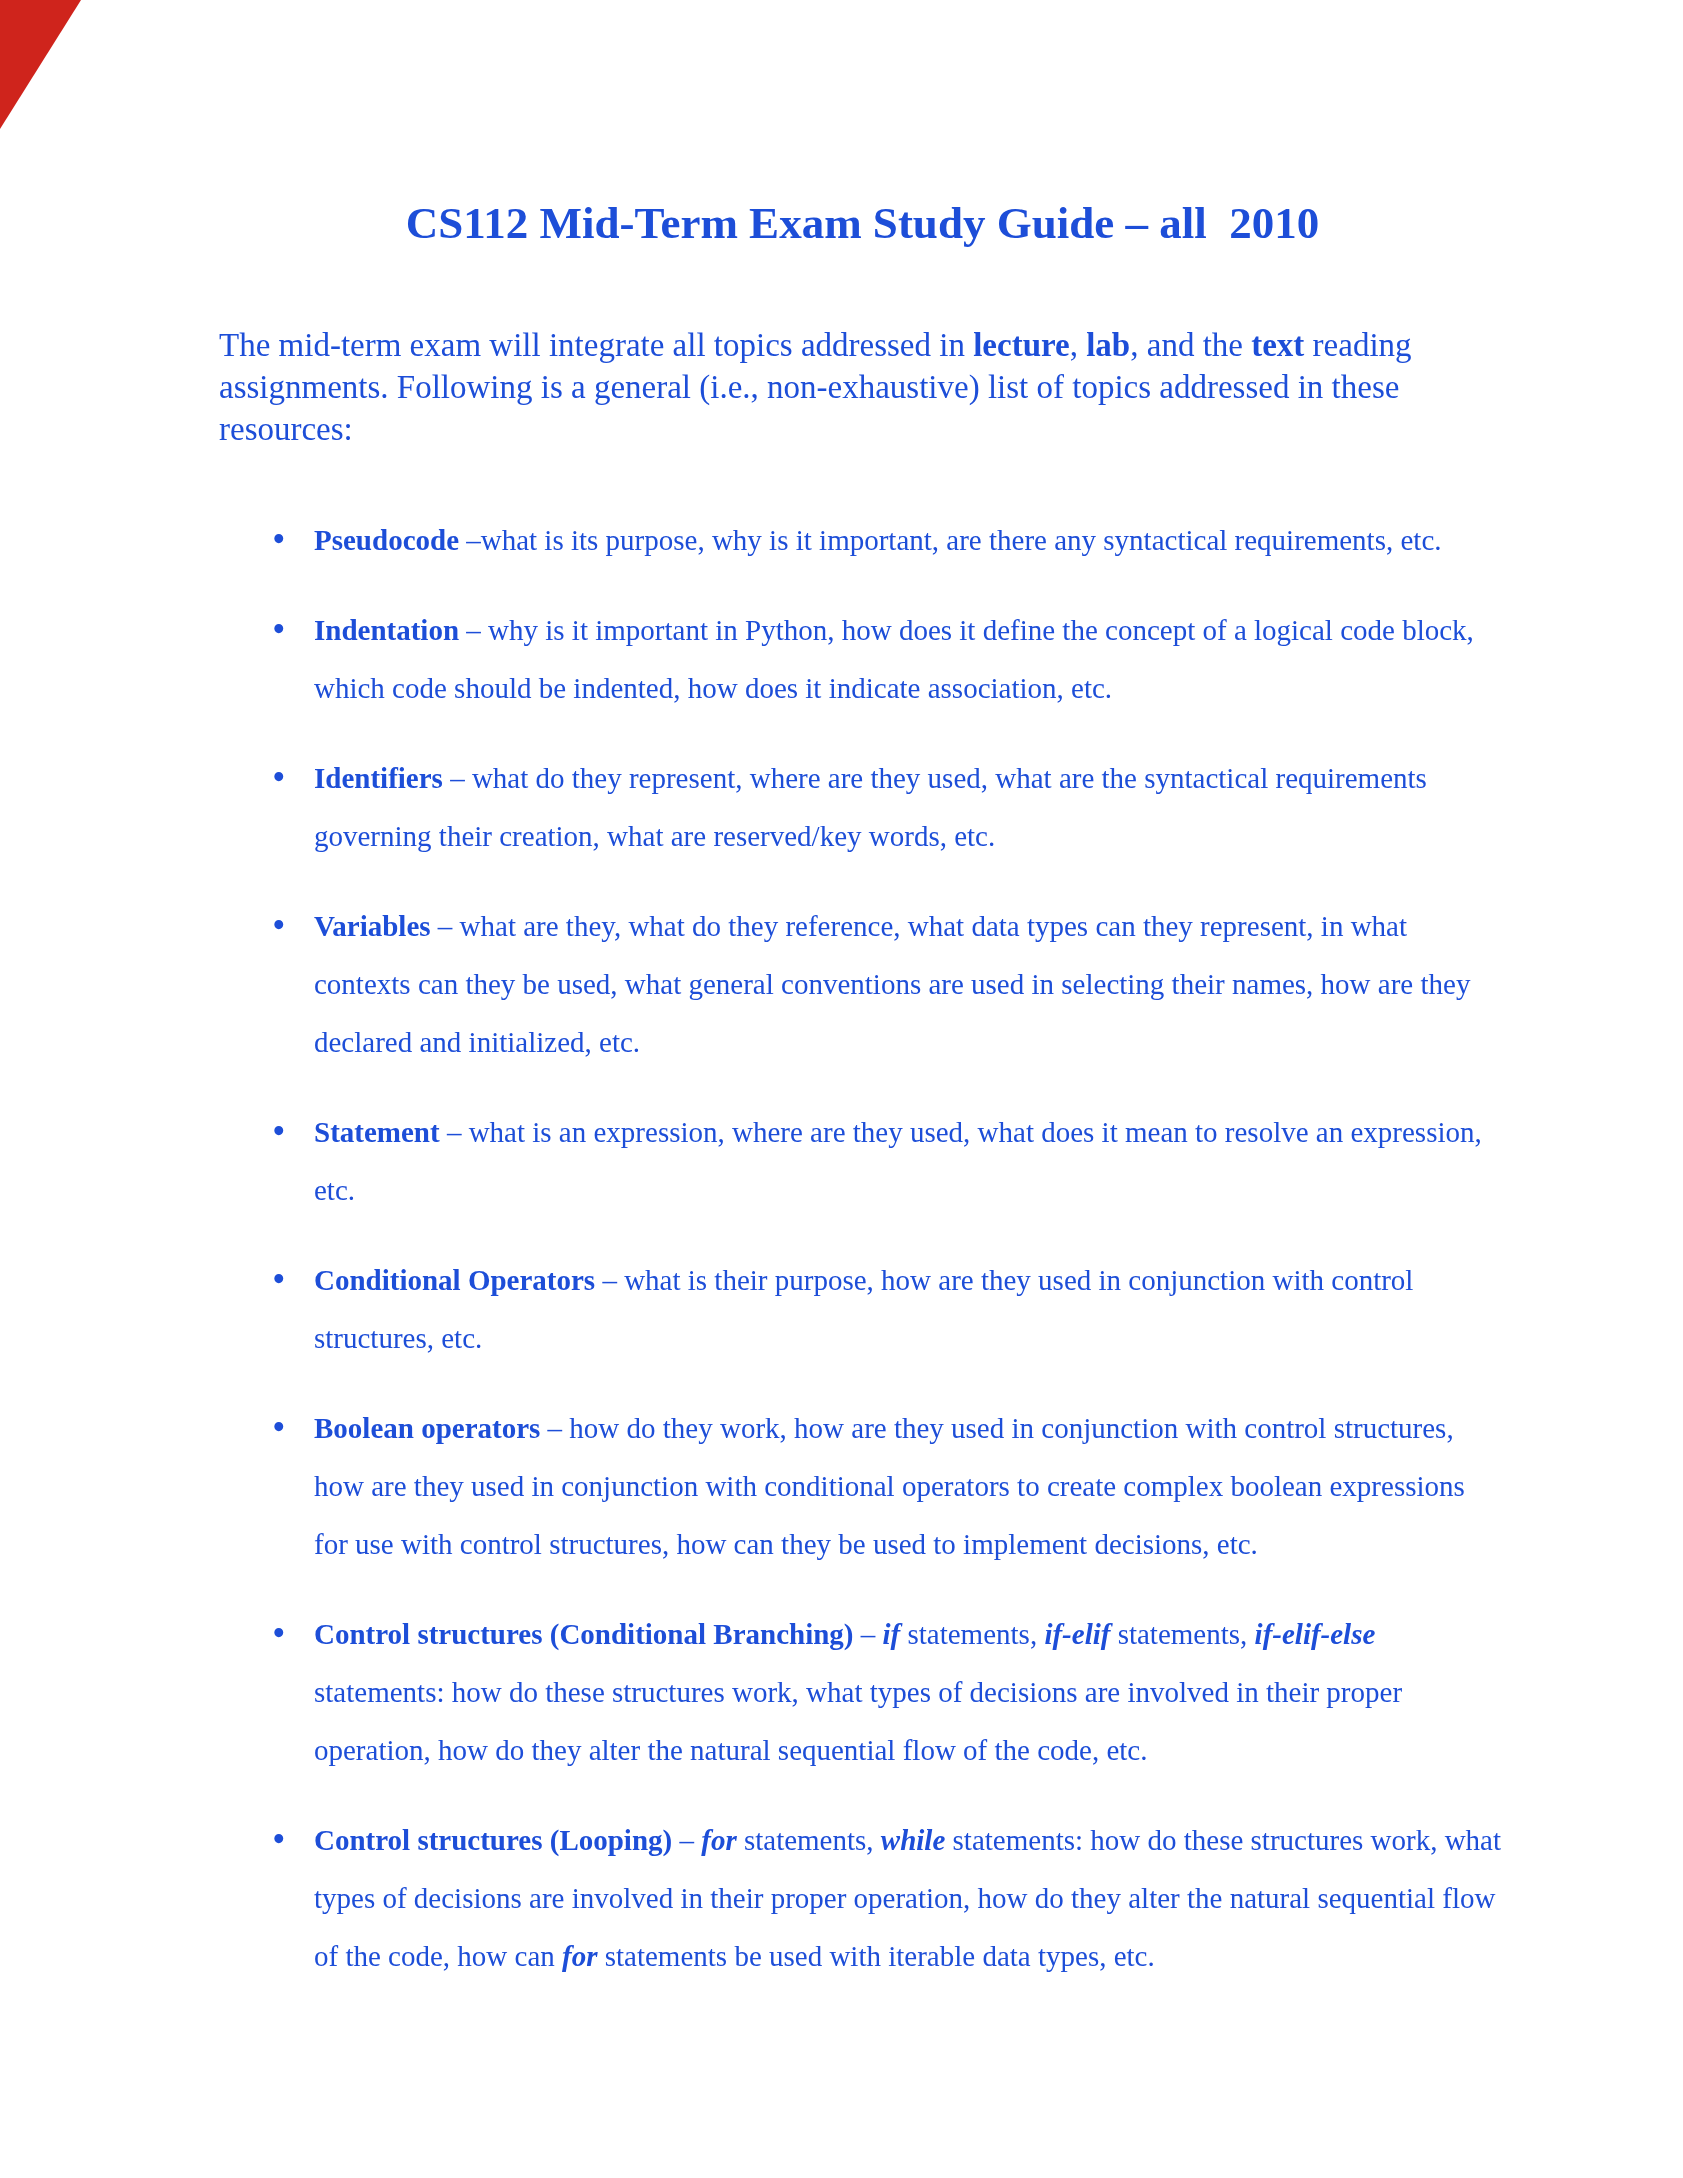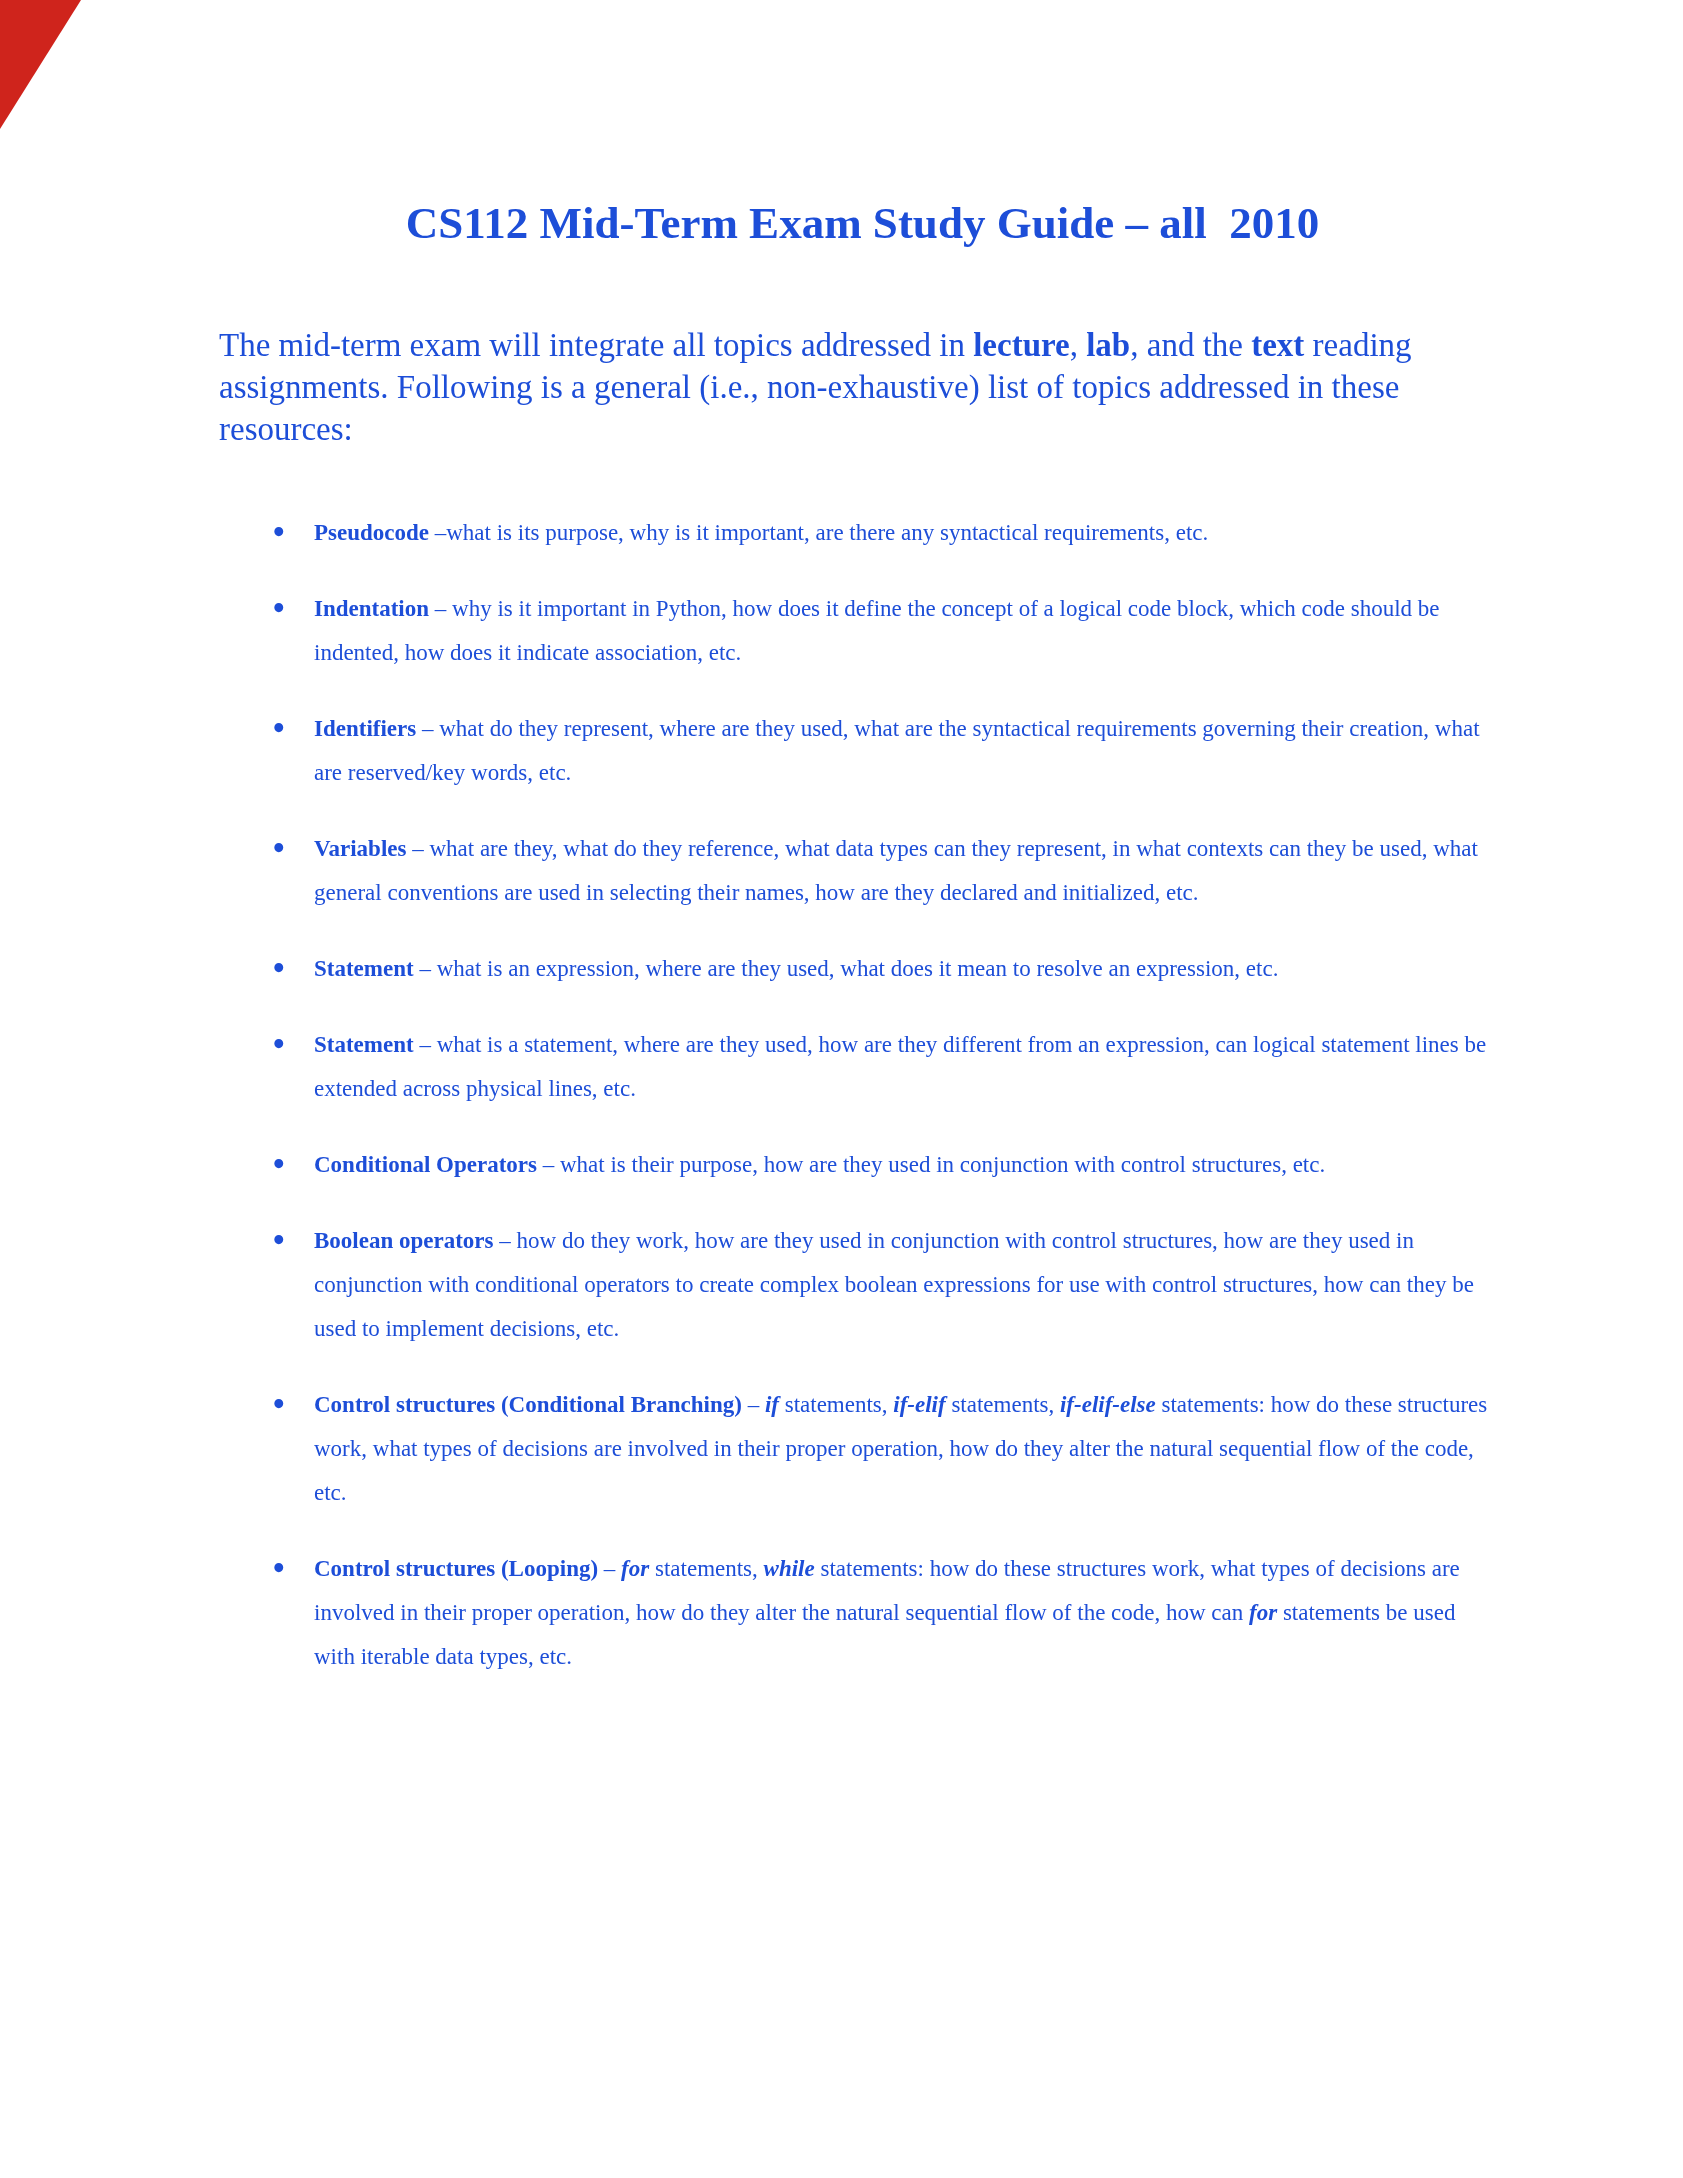--- a/index.html
+++ b/index.html
@@ -37,22 +37,22 @@
   }
   .topics {
     list-style: none;
     margin: 61px 0 0 0;
     padding: 0;
   }
   .topics li {
     position: relative;
     margin: 0 0 32px 293px;
     width: 1188px;
-    font-size: 23px;
-    line-height: 44px;
+    font-size: 29px;
+    line-height: 58px;
   }
   .topics li::before {
     content: "\2022";
     position: absolute;
     left: -41px;
     top: -1px;
     font-size: 33px;
     font-weight: bold;
   }
   .n  { font-weight: normal; font-style: normal; }
@@ -65,20 +65,19 @@
 <div class="page">
   <div class="corner-marker" style="border-top-color: rgb(207, 36, 28);"></div>
   <h1 class="doc-title">CS112 Mid-Term Exam Study Guide – all  2010</h1>
   <p class="intro"><span class="n">The mid-term exam will integrate all topics addressed in </span><span class="b">lecture</span><span class="n">, </span><span class="b">lab</span><span class="n">, and the </span><span class="b">text</span><span class="n"> reading assignments. Following is a general (i.e., non-exhaustive) list of topics addressed in these resources:</span></p>
   <ul class="topics">
       <li><span class="b">Pseudocode</span><span class="n"> –what is its purpose, why is it important, are there any syntactical requirements, etc.</span></li>
       <li><span class="b">Indentation</span><span class="n"> – why is it important in Python, how does it define the concept of a logical code block, which code should be indented, how does it indicate association, etc.</span></li>
       <li><span class="b">Identifiers</span><span class="n"> – what do they represent, where are they used, what are the syntactical requirements governing their creation, what are reserved/key words, etc.</span></li>
       <li><span class="b">Variables</span><span class="n"> – what are they, what do they reference, what data types can they represent, in what contexts can they be used, what general conventions are used in selecting their names, how are they declared and initialized, etc.</span></li>
       <li><span class="b">Statement</span><span class="n"> – what is an expression, where are they used, what does it mean to resolve an expression, etc.</span></li>
-      <li><span class="b">Statement</span><span class="n"> – what is a statement, where are they used, how are they different from an expression, can logical statement lines be extended across physical lines, etc.</span></li>
       <li><span class="b">Conditional Operators</span><span class="n"> – what is their purpose, how are they used in conjunction with control structures, etc.</span></li>
       <li><span class="b">Boolean operators</span><span class="n"> – how do they work, how are they used in conjunction with control structures, how are they used in conjunction with conditional operators to create complex boolean expressions for use with control structures, how can they be used to implement decisions, etc.</span></li>
       <li><span class="b">Control structures (Conditional Branching)</span><span class="n"> – </span><span class="bi">if</span><span class="n"> statements, </span><span class="bi">if-elif</span><span class="n"> statements, </span><span class="bi">if-elif-else</span><span class="n"> statements: how do these structures work, what types of decisions are involved in their proper operation, how do they alter the natural sequential flow of the code, etc.</span></li>
       <li><span class="b">Control structures (Looping)</span><span class="n"> – </span><span class="bi">for</span><span class="n"> statements, </span><span class="bi">while</span><span class="n"> statements: how do these structures work, what types of decisions are involved in their proper operation, how do they alter the natural sequential flow of the code, how can </span><span class="bi">for</span><span class="n"> statements be used with iterable data types, etc.</span></li>
     </ul>
 </div>
 
 
 </body></html>

